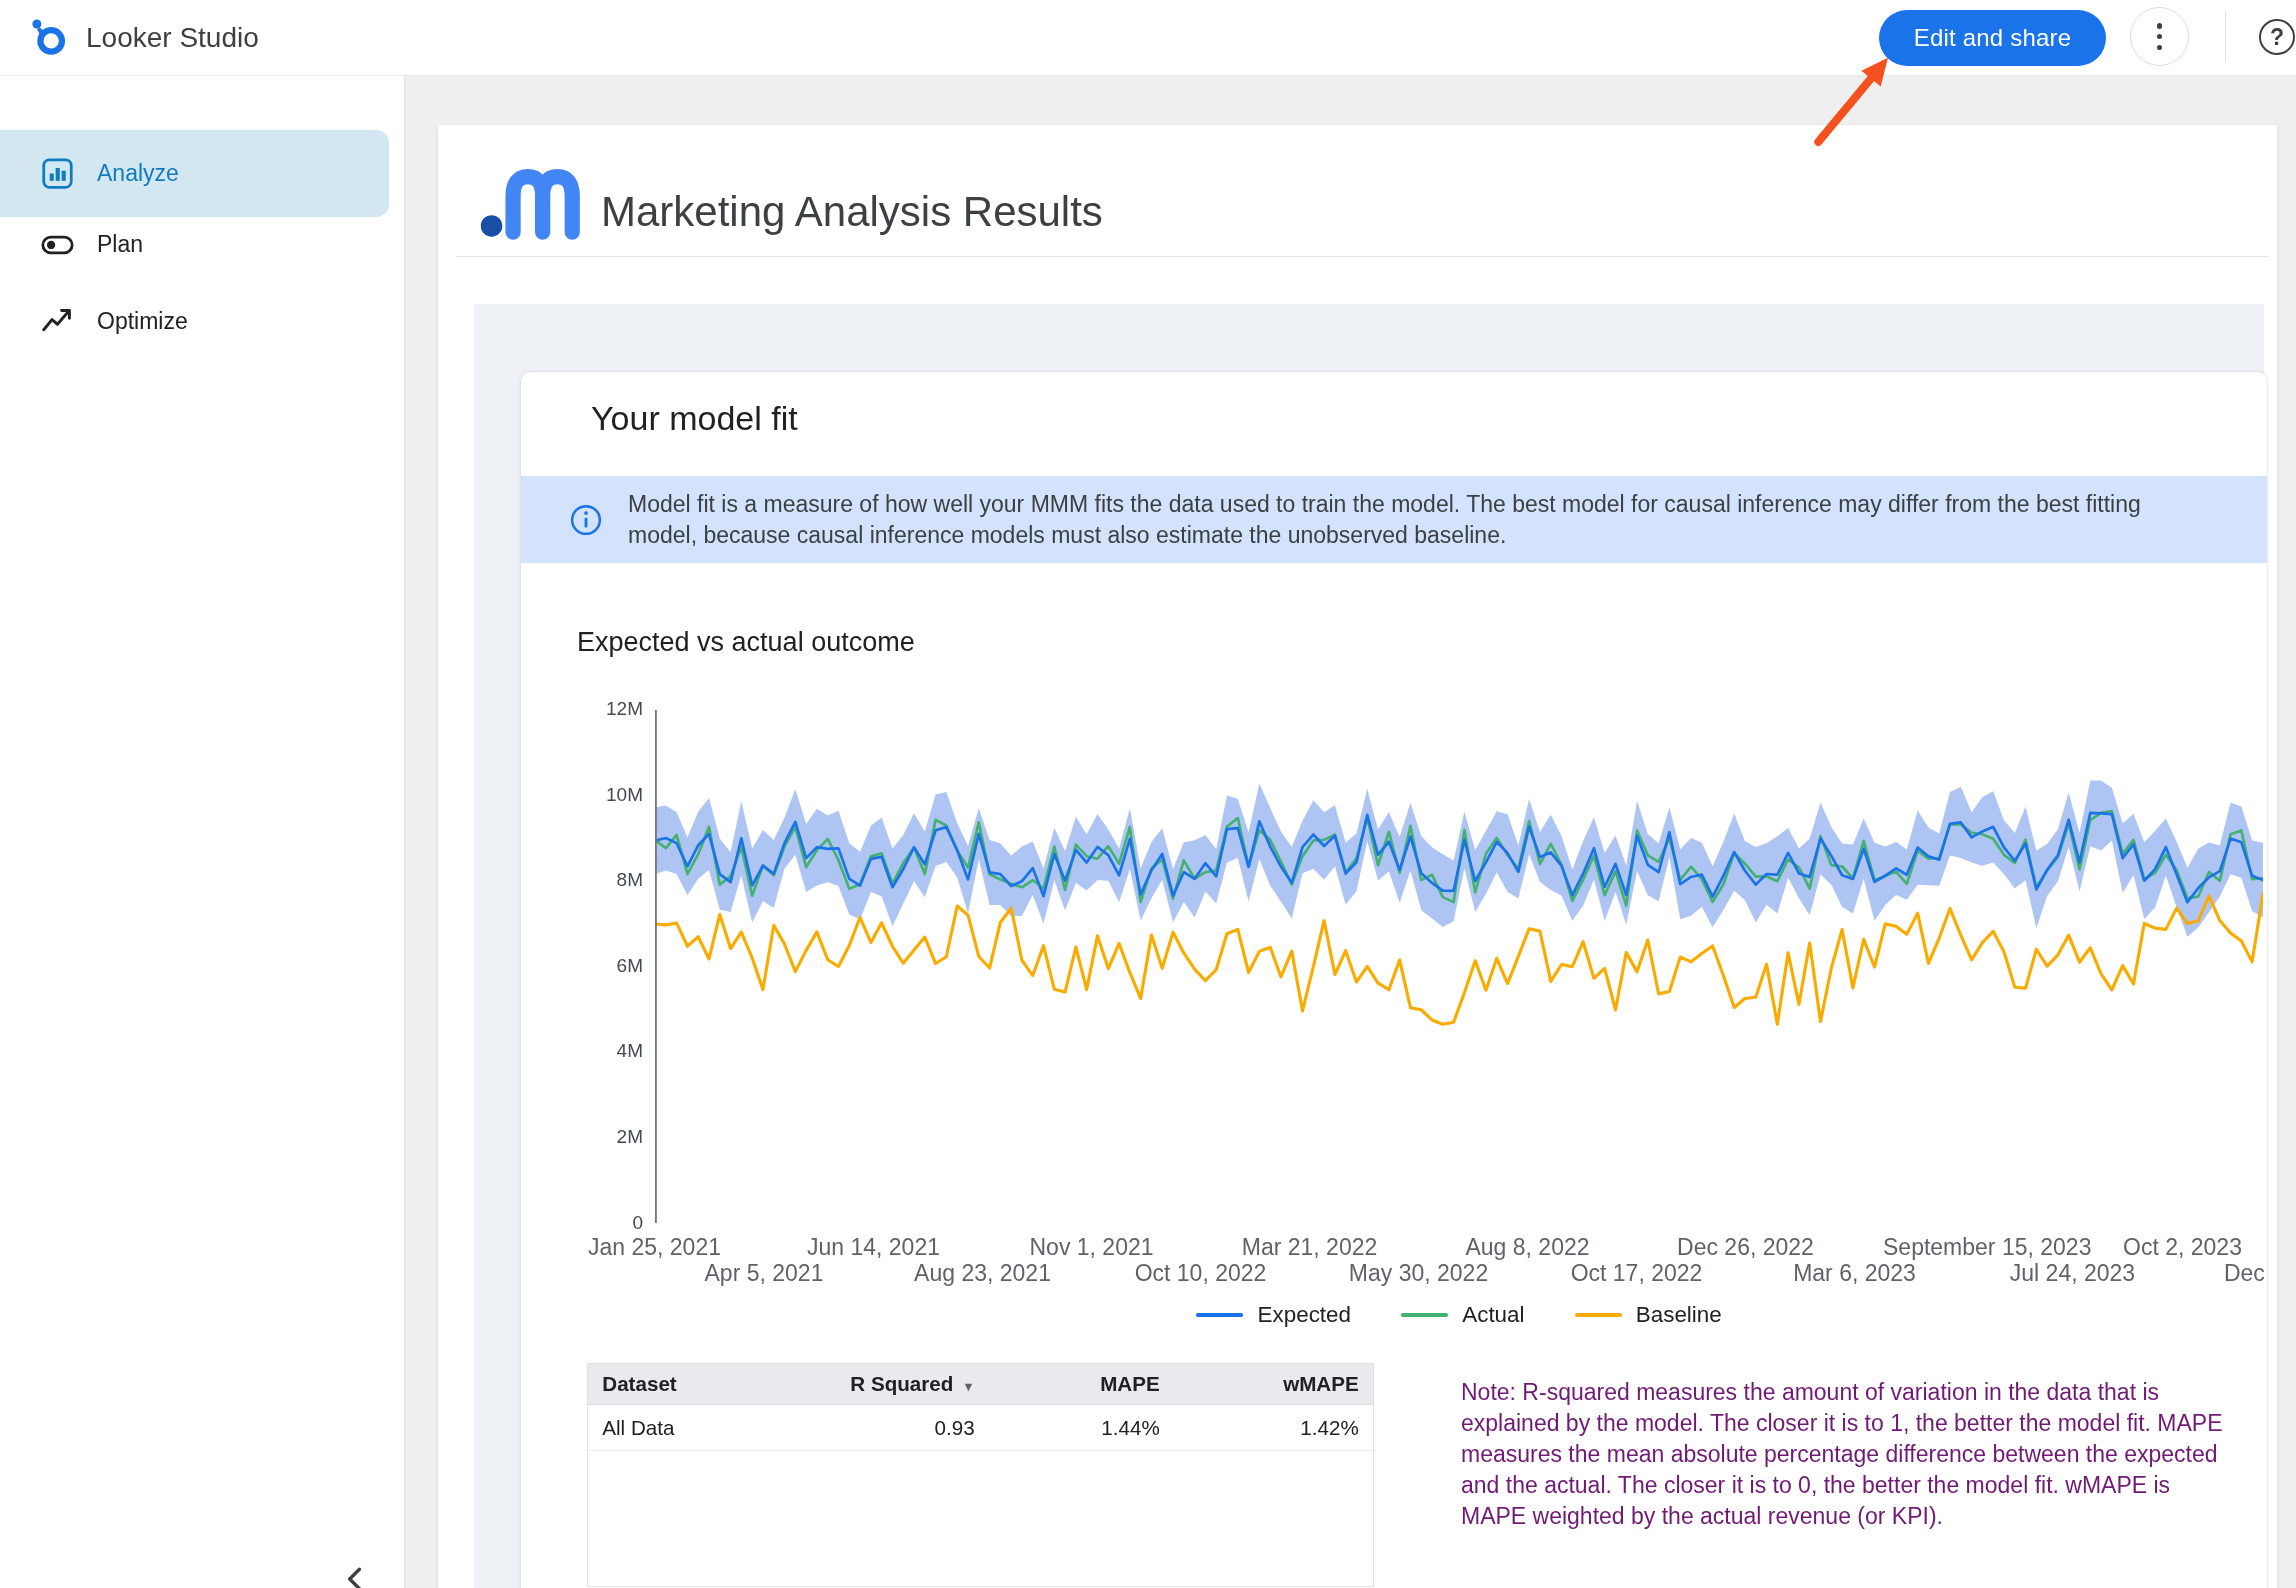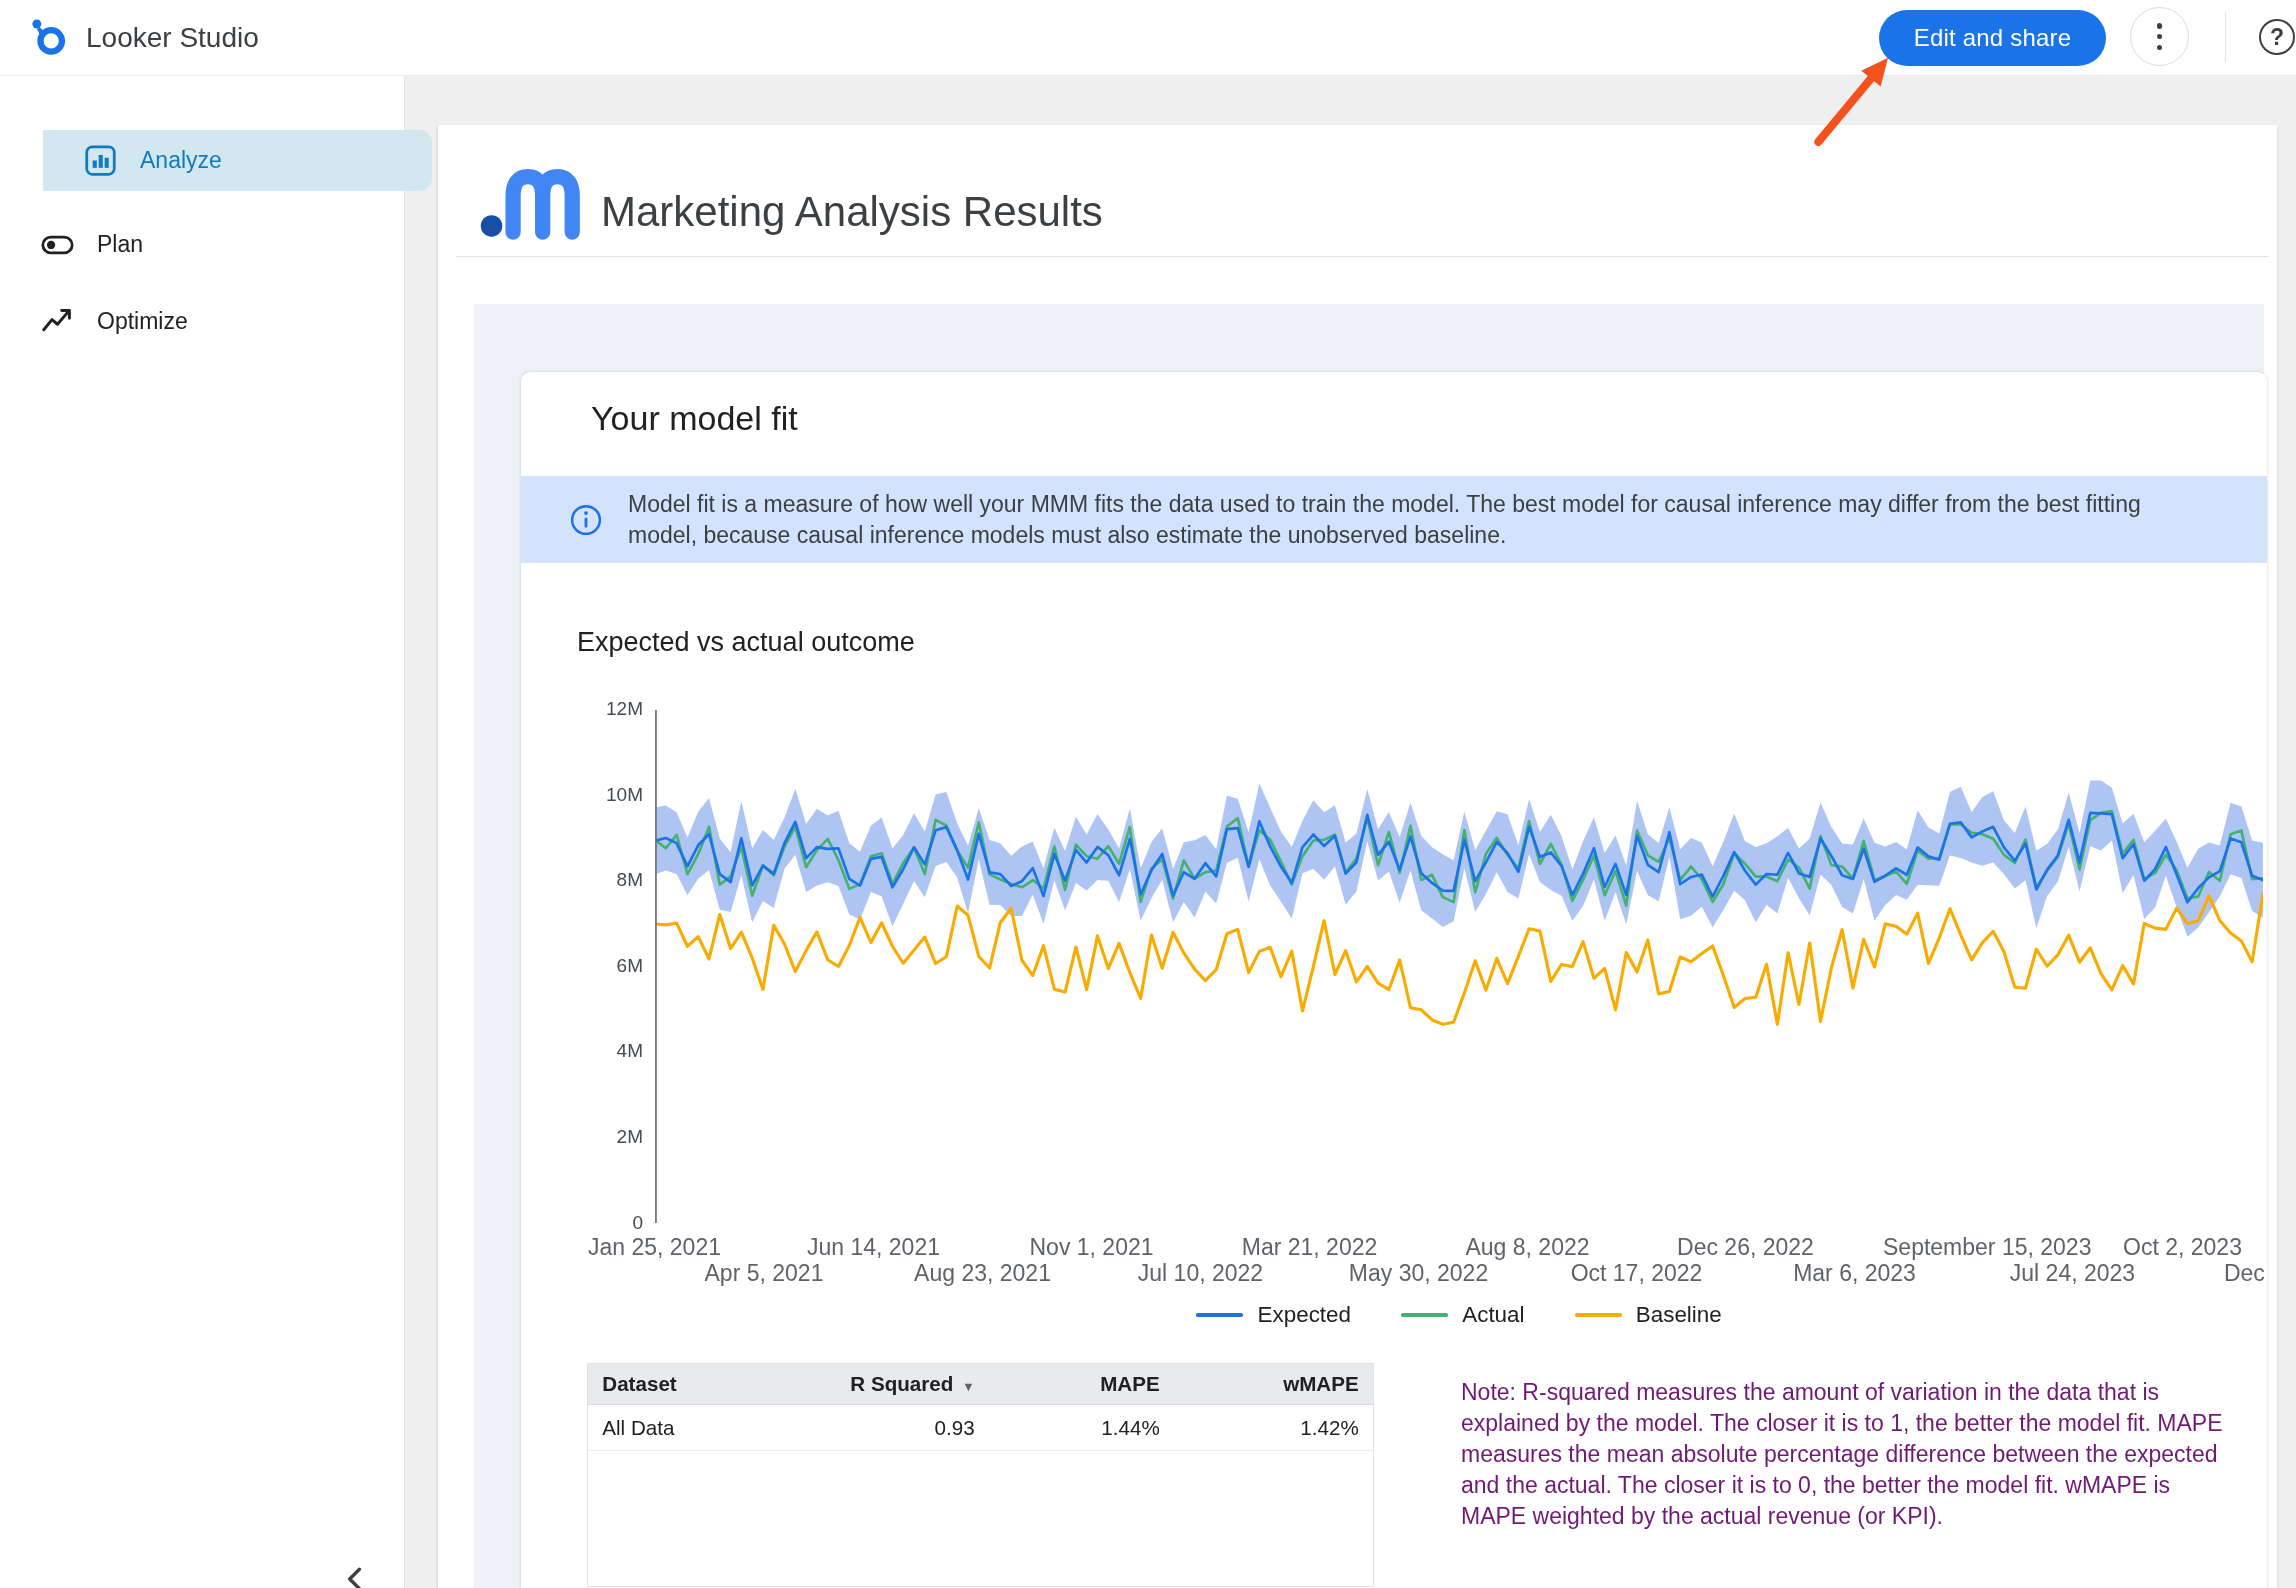--- a/index.html
+++ b/index.html
@@ -19,21 +19,21 @@
 
   
   .annot{position:absolute;left:1796px;top:47px;width:143px;height:112px;z-index:60;pointer-events:none;}
   .annot-line{stroke:var(--annotation,#f4511e);stroke-width:9;stroke-linecap:round;fill:none;}
   .annot-head{fill:var(--annotation,#f4511e);}
 
   
   .sidebar{position:absolute;left:0;top:75px;width:404px;height:1514px;background:#fff;border-right:0.9px solid #e4e4e4;z-index:10;}
   .nav-item{position:absolute;left:0;width:389px;height:70px;display:flex;align-items:center;gap:23px;padding-left:41px;box-sizing:border-box;border-radius:0 12.5px 12.5px 0;cursor:pointer;font-size:23px;font-weight:500;color:#202124;}
   .nav-item svg{width:33px;height:33px;flex:0 0 auto;}
-  .nav-analyze{top:55px;height:61px;background:var(--nav_active_bg,#d3e7f1);color:var(--nav_active_text,#0f7bc0);margin-left:43px;}
+  .nav-analyze{top:55px;height:87px;background:var(--nav_active_bg,#d3e7f1);color:var(--nav_active_text,#0f7bc0);}
   .nav-plan{top:134px;}
   .nav-optimize{top:211px;}
   .collapse-btn{position:absolute;left:333px;top:1480px;width:47px;height:47px;border:none;background:transparent;cursor:pointer;display:flex;align-items:center;justify-content:center;}
 
   
   .main{position:absolute;left:405px;top:75px;width:1891px;height:1514px;background:#efefef;}
   .page{position:absolute;left:33px;top:50px;width:1839px;height:1522px;background:#fff;box-shadow:0 0.9px 3.6px rgba(0,0,0,.12);}
   .gmp-logo{position:absolute;left:41px;top:30px;width:104px;height:88px;}
   .report-title{position:absolute;left:163px;top:63px;margin:0;font-size:42px;font-weight:400;color:#3c4043;}
   .header-divider{position:absolute;left:18px;top:131px;width:1812px;height:0.9px;background:#e3e3e3;}
@@ -181,21 +181,21 @@
             <span class="xtick" style="left: 356px;">Nov 1, 2021</span>
             <span class="xtick" style="left: 574px;">Mar 21, 2022</span>
             <span class="xtick" style="left: 792px;">Aug 8, 2022</span>
             <span class="xtick" style="left: 1010px;">Dec 26, 2022</span>
             <span class="xtick" style="left: 1228px;">September 15, 2023</span>
             <span class="xtick" style="left: 1447px;">Oct 2, 2023</span>
           </div>
         <div id="xrow2" class="xrow" style="top:888px">
             <span class="xtick" style="left: 28.5px;">Apr 5, 2021</span>
             <span class="xtick" style="left: 247px;">Aug 23, 2021</span>
-            <span class="xtick" style="left: 465px;">Jul 10, 2022</span>
+            <span class="xtick" style="left: 465px;">Oct 10, 2022</span>
             <span class="xtick" style="left: 683px;">May 30, 2022</span>
             <span class="xtick" style="left: 901px;">Oct 17, 2022</span>
             <span class="xtick" style="left: 1119px;">Mar 6, 2023</span>
             <span class="xtick" style="left: 1337px;">Jul 24, 2023</span>
             <span class="xtick" style="left: 1556px;">Dec 11, 2023</span>
           </div>
 
         <div class="legend">
           <span class="legend-item">
             <span class="sw" style="background: rgb(26, 115, 232);"></span>

